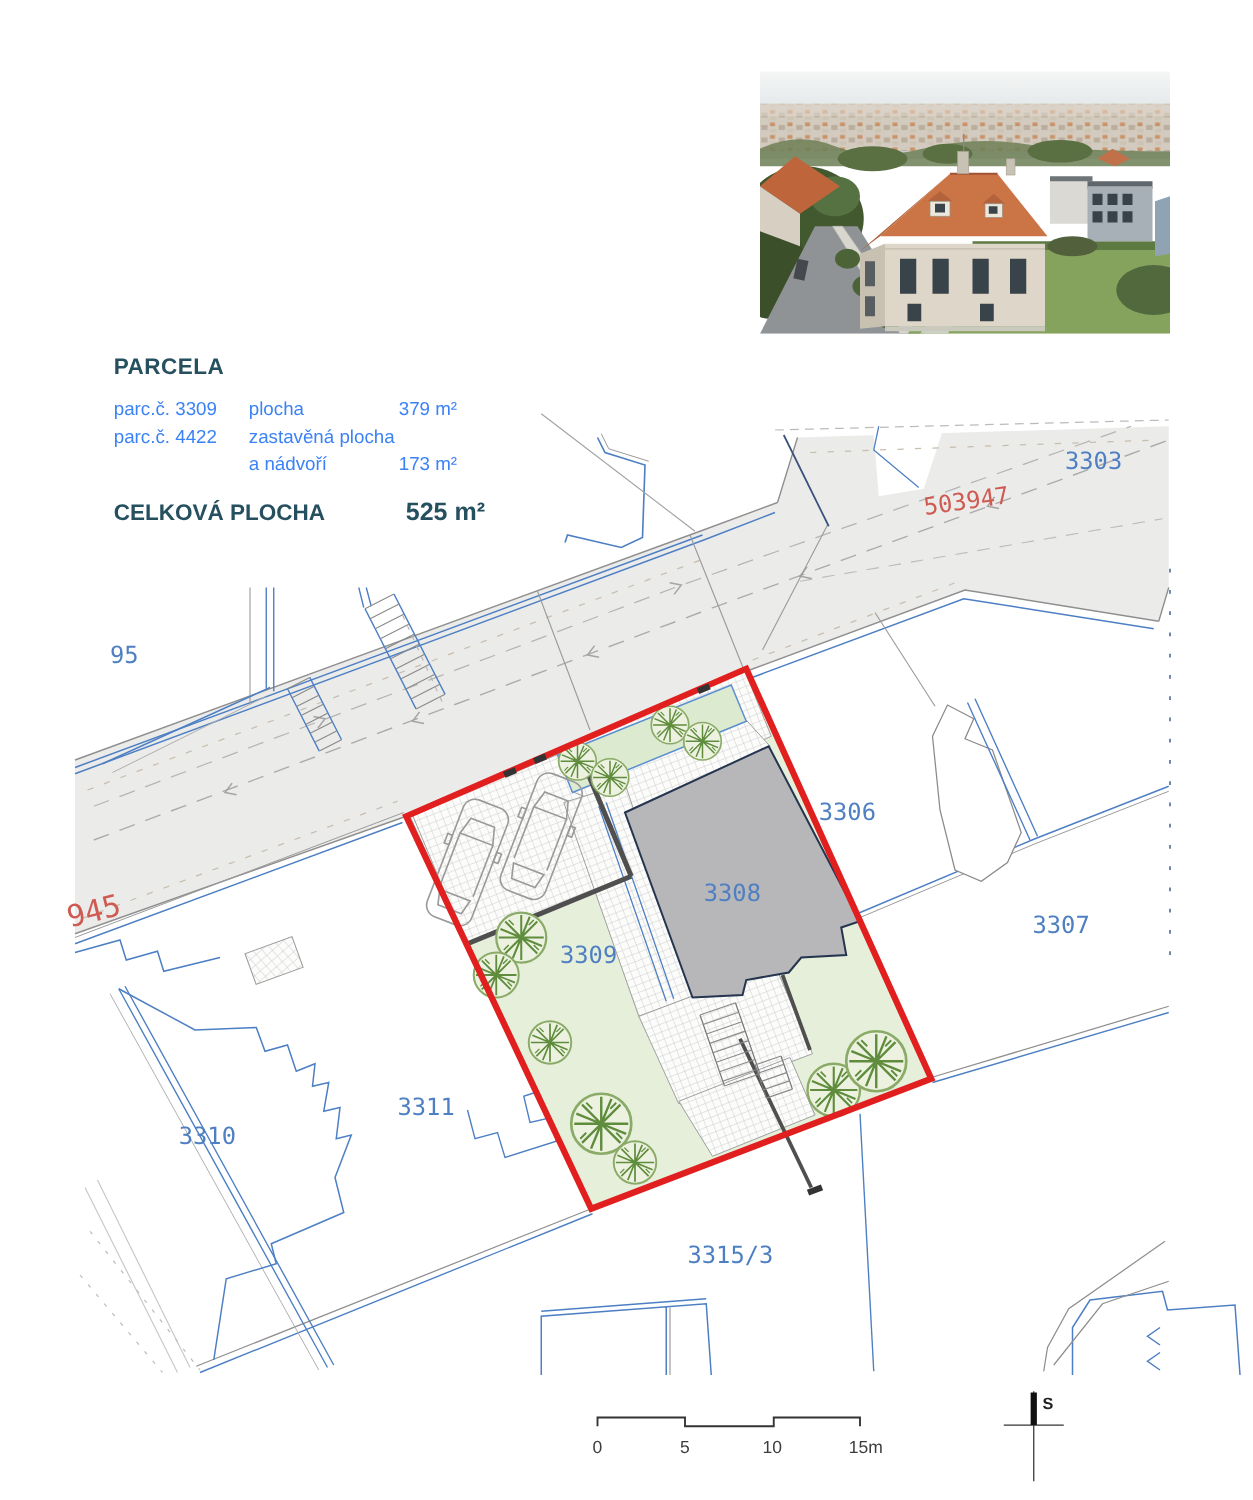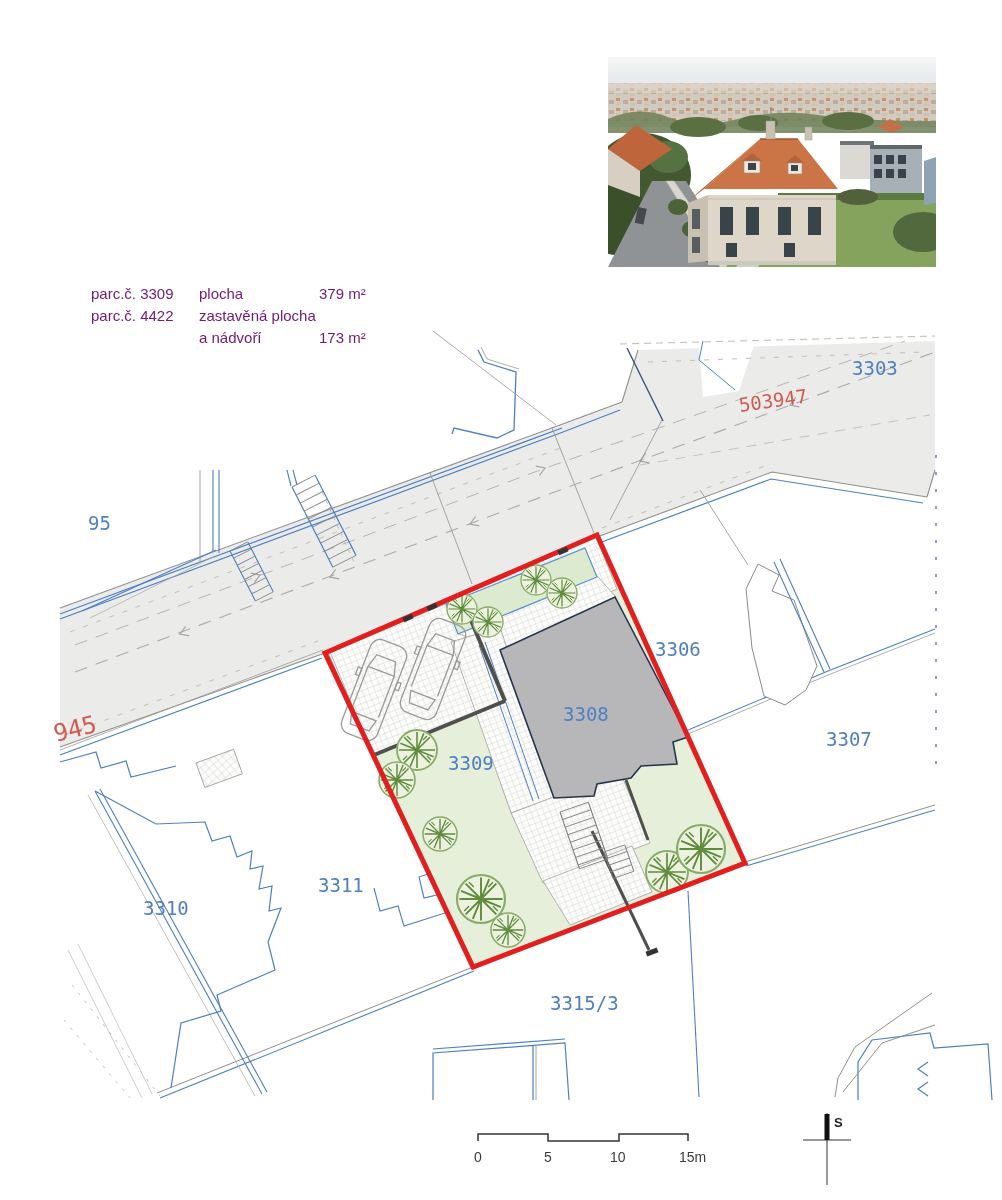--- a/index.html
+++ b/index.html
@@ -5,21 +5,21 @@
   html,body{margin:0;padding:0;background:#fff;}
   .page{position:relative;width:1002px;height:1200px;background:#ffffff;overflow:hidden;
         font-family:"Liberation Sans",sans-serif;}
   .title{position:absolute;left:30px;top:92px;width:552px;text-align:center;
          font-family:"Liberation Serif",serif;font-weight:400;color:#161616;
          font-size:46px;line-height:63px;letter-spacing:1px;}
   .photo{position:absolute;left:608px;top:57px;}
   .parcela{position:absolute;left:91px;top:283px;width:300px;}
   .p-head{color:#26505f;font-weight:bold;font-size:18px;letter-spacing:.4px;margin-bottom:13px;}
   .p-grid{display:grid;grid-template-columns:108px 120px 69px;row-gap:1px;
-          font-size:15px;line-height:21px;color:#701a75;}
+          font-size:15px;line-height:21px;color:#3b82f6;}
   .p-grid .c3{}
   .p-total{margin-top:17px;width:297px;display:flex;justify-content:space-between;align-items:baseline;
            color:#26505f;font-weight:bold;font-size:18px;}
   .p-total .val{font-size:20px;}
   svg.map{position:absolute;left:0;top:0;}
   .lbl{font-family:"DejaVu Sans Mono",monospace;fill:#4e7fc2;font-size:19px;}
   .lblr{font-family:"DejaVu Sans Mono",monospace;fill:#cf5a52;}
   .sctxt{font-family:"Liberation Sans",sans-serif;fill:#3c3c3c;font-size:14px;}
   .ntxt{font-family:"Liberation Sans",sans-serif;fill:#222;font-size:13px;font-weight:bold;}
 </style>
@@ -319,26 +319,31 @@
       </g>
       <g fill="#444c52" opacity="0.85">
         <rect x="84" y="152" width="8" height="20"></rect>
           <rect x="84" y="180" width="8" height="16"></rect>
       </g>
       <rect x="100" y="204" width="128" height="4" fill="#c9c9bd"></rect>
     </g>
   </svg>
 
   <div class="parcela">
+    <div class="p-head">PARCELA</div>
     <div class="p-grid">
       <span class="c1">parc.č. 3309</span>
       <span class="c2">plocha</span>
       <span class="c3">379 m²</span>
       <span class="c1">parc.č. 4422</span>
       <span class="c2">zastavěná plocha</span>
       <span class="c3"></span>
       <span class="c1"></span>
       <span class="c2">a nádvoří</span>
       <span class="c3">173 m²</span>
     </div>
+    <div class="p-total">
+      <span>CELKOVÁ PLOCHA</span>
+      <span class="val">525 m²</span>
+    </div>
   </div>
 
 </div>
 
 </body></html>

